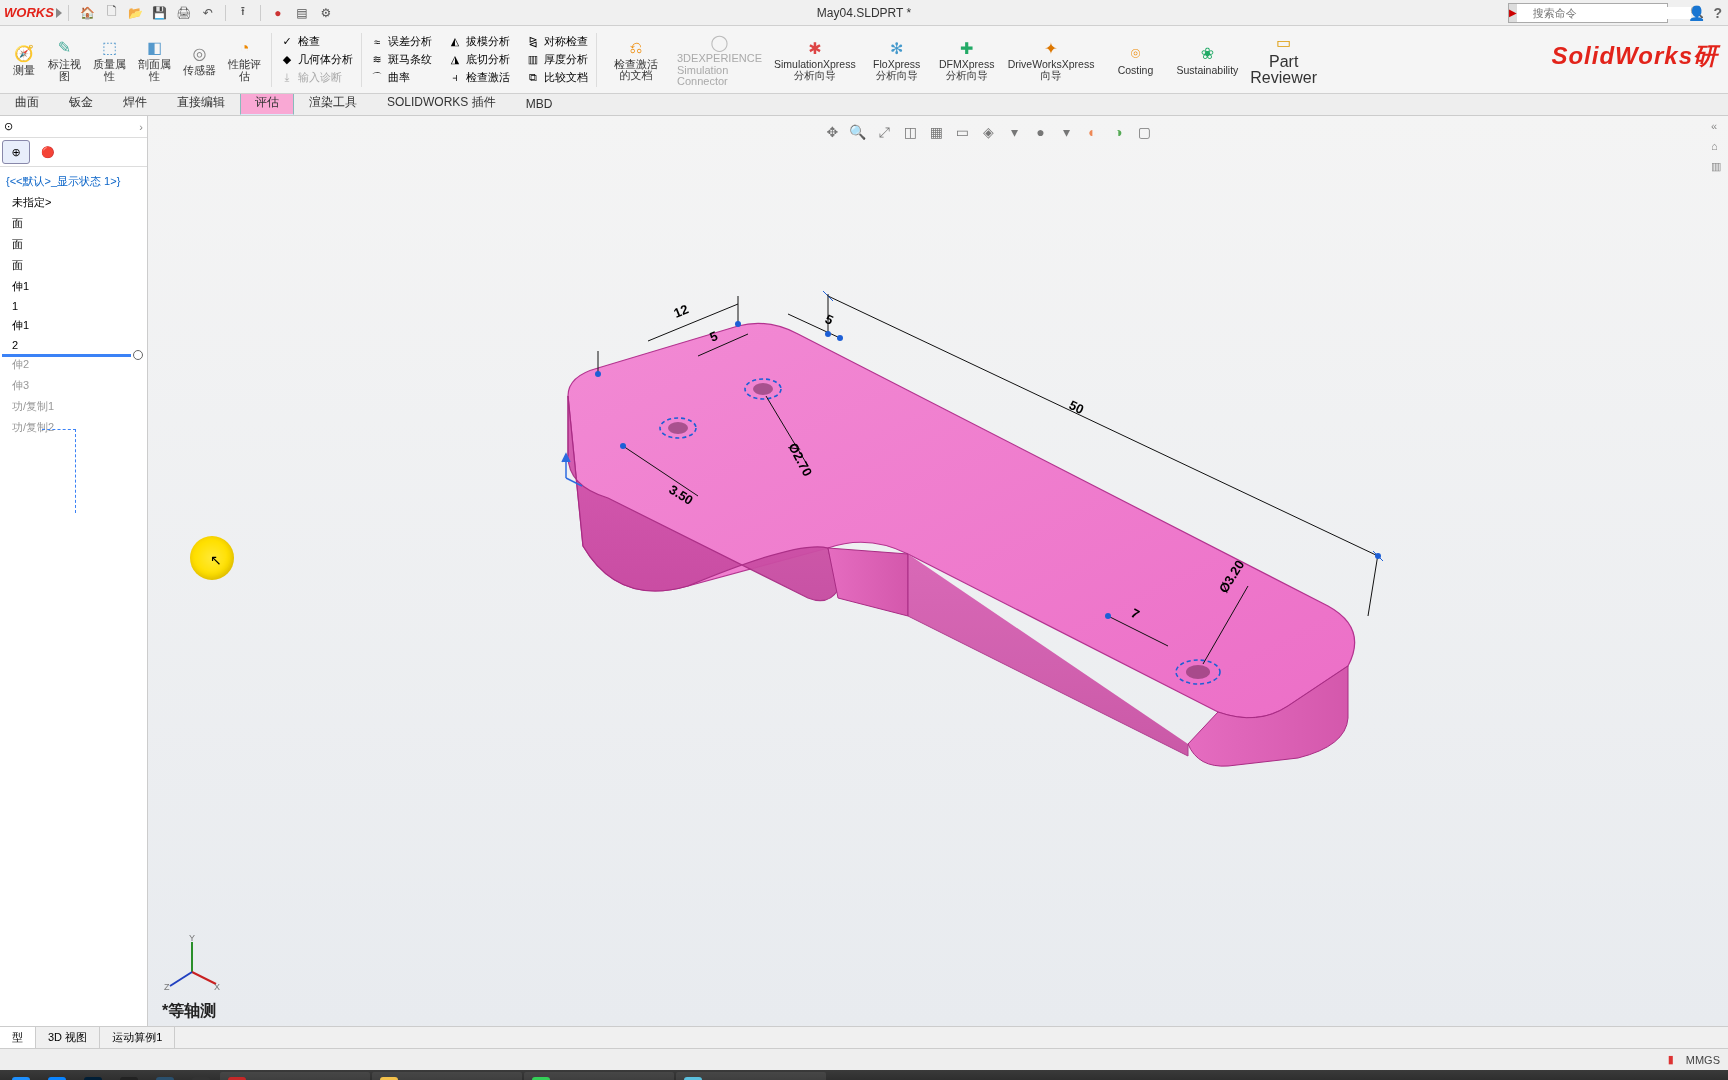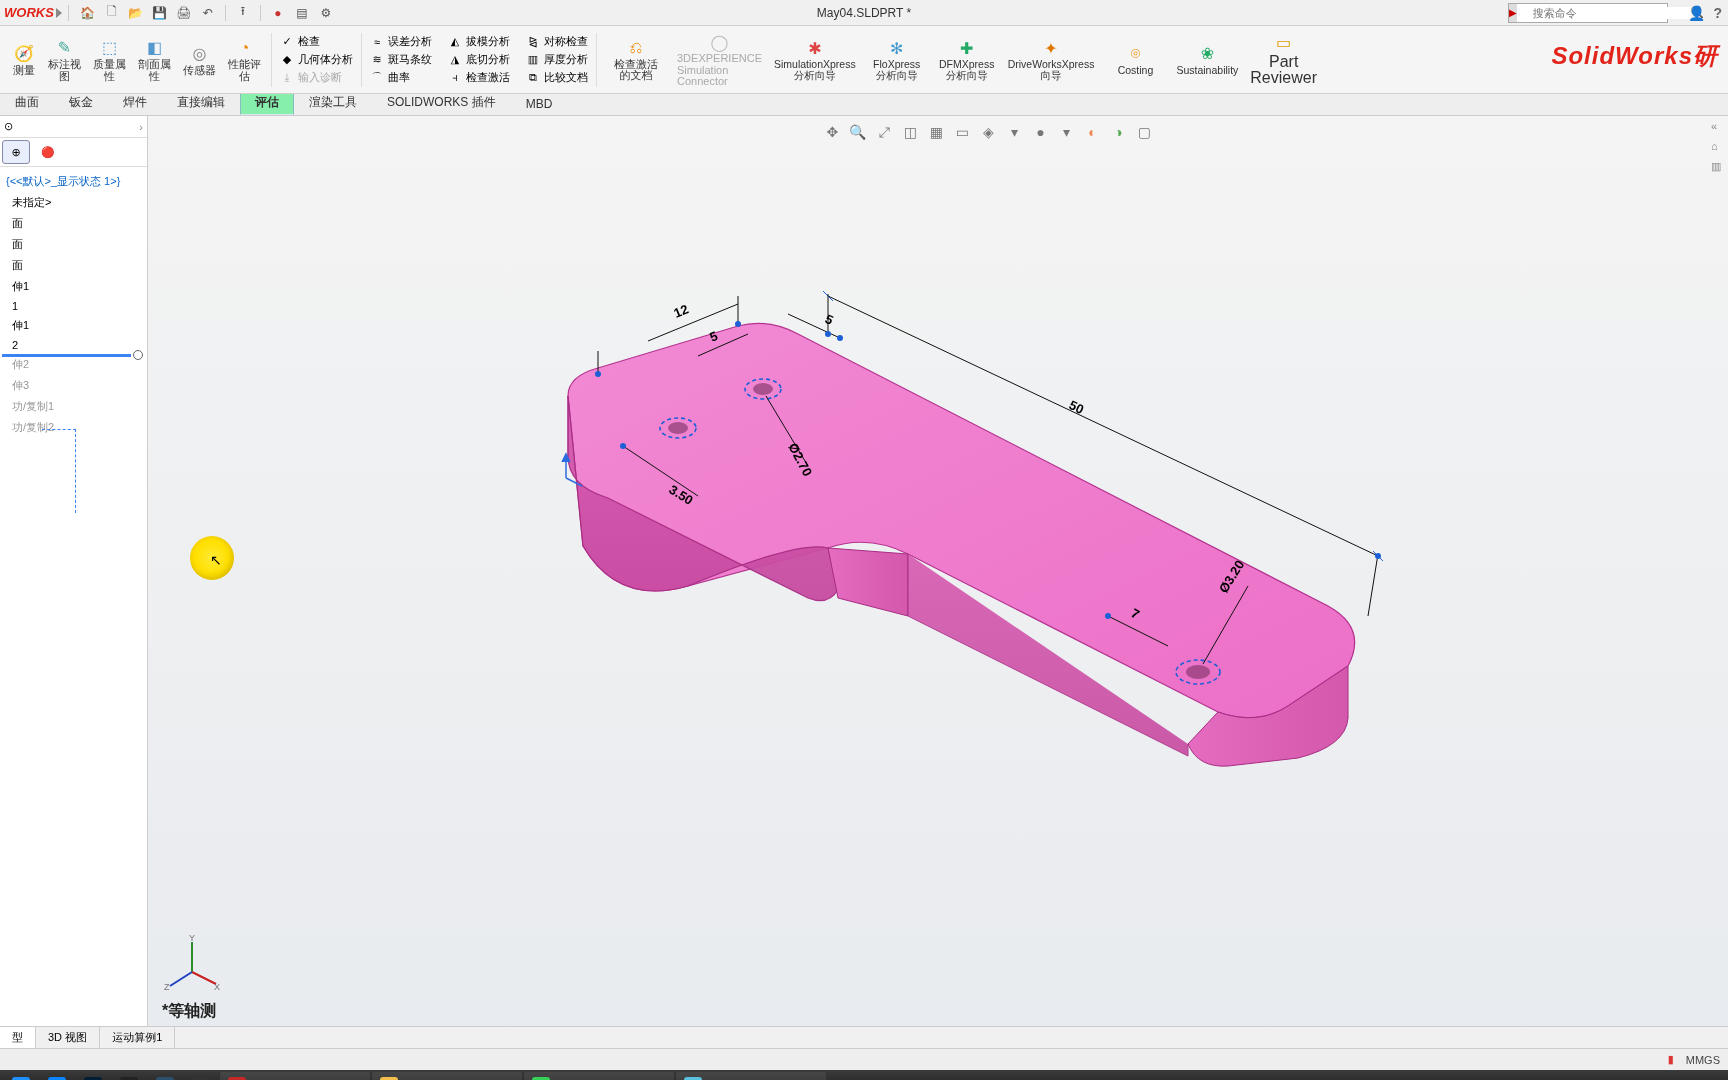--- a/index.html
+++ b/index.html
@@ -25,21 +25,21 @@
 .rb-ico { width: 22px; height: 22px; display: flex; align-items: center; justify-content: center; font-size: 16px; }
 .rb-sep { width: 1px; height: 54px; background: #ddd; margin: 0 4px; }
 .rb-stack { display:flex; flex-direction:column; gap:1px; }
 .rb-mini { display:flex; align-items:center; gap:4px; font-size:11px; padding:1px 4px; cursor:pointer;}
 .rb-mini-ico { width:14px; height:14px; font-size:11px; display:flex; align-items:center; justify-content:center;}
 .brand-right { position:absolute; right:10px; top:14px; color:#e2231a; font-weight:bold; font-style:italic; font-size:24px; letter-spacing:1px;}
 
 
 .tabs { height: 22px; background: #eee; border-bottom: 1px solid #ccc; display: flex; align-items: flex-end; }
 .tab { padding: 3px 14px; font-size: 12px; border: 1px solid transparent; cursor: pointer; color:#333; }
-.tab.active { background: #86efac; border: 1px solid #8bb; border-bottom: 1px solid #dbe9f7; font-weight: bold; }
+.tab.active { background: #f9a8d4; border: 1px solid #8bb; border-bottom: 1px solid #dbe9f7; }
 
 
 .main { display: flex; height: calc(100% - 26px - 68px - 22px - 22px - 32px); position:relative; }
 
 
 .leftpanel { width: 148px; background: #fff; border-right: 1px solid #ccc; display: flex; flex-direction: column; font-size: 11px; overflow:hidden;}
 .lp-header { height: 22px; border-bottom: 1px solid #ddd; display:flex; align-items:center; justify-content:space-between; padding:0 4px;}
 .lp-tabs { display:flex; gap:4px; padding:2px; border-bottom:1px solid #ddd;}
 .lp-tab { width:28px; height:24px; border:1px solid transparent; display:flex; align-items:center; justify-content:center; cursor:pointer; border-radius:3px;}
 .lp-tab.active { border:1px solid #88a; background:#e8eefb;}

